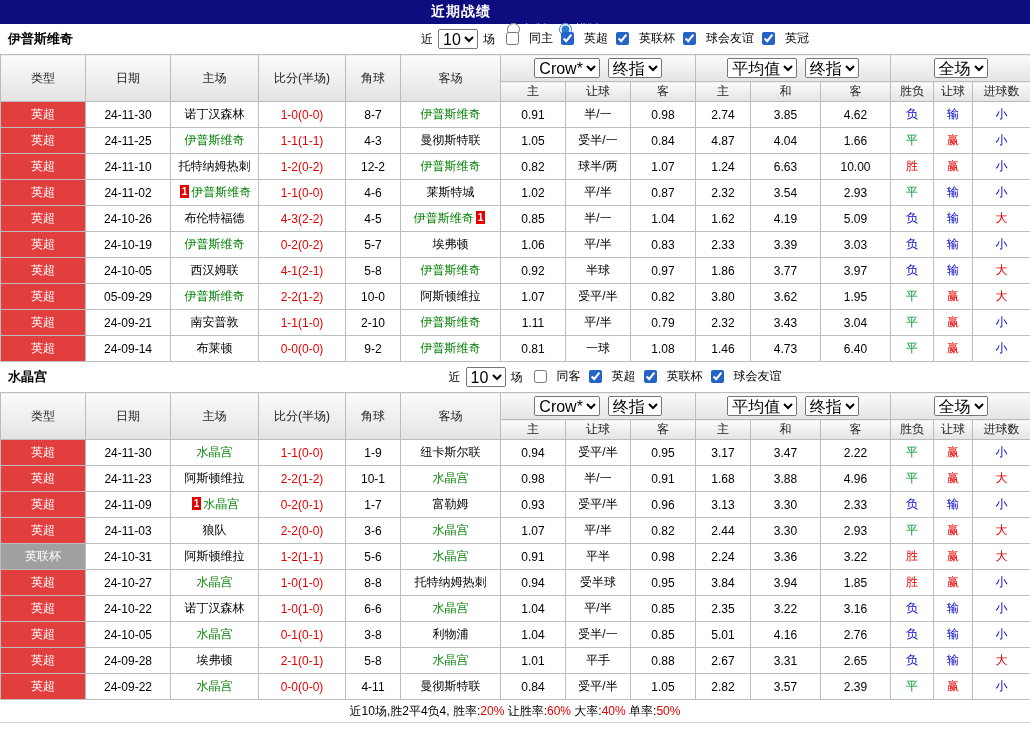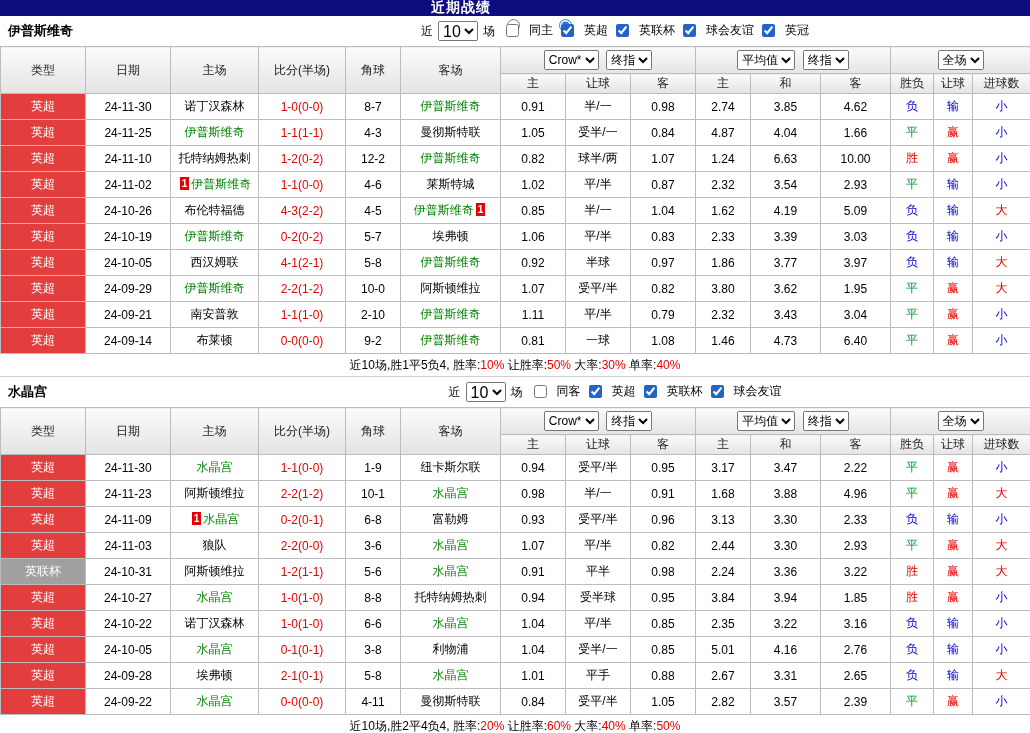--- a/index.html
+++ b/index.html
@@ -5,21 +5,21 @@
   * { box-sizing: border-box; margin: 0; padding: 0; }
   body {
     width: 1030px;
     font-family: "Liberation Sans", "DejaVu Sans", sans-serif;
     font-size: 12px;
     color: #000;
     background: #fff;
   }
   
   .topbar {
-    height: 16px;
+    height: 24px;
     background: #0d0d80;
     display: flex;
     align-items: center;
     justify-content: center;
     gap: 16px;
   }
   .topbar .title { color: #fff; font-weight: bold; font-size: 14px; letter-spacing: 1px; }
   .radio-group { display: flex; gap: 12px; }
   .radio-group label { display: inline-flex; align-items: center; gap: 3px; color: #fff; cursor: pointer; font-size: 12px; margin-top: 35px; }
   .radio-group input { accent-color: #2e7bd6; }
@@ -35,21 +35,21 @@
   table.stats th, table.stats td {
     border: 1px solid #bcbcbc;
     text-align: center;
     overflow: hidden;
     white-space: nowrap;
     font-weight: normal;
   }
   table.stats thead th { background: linear-gradient(#fbfbfb, #e4e4e4); color: #222; }
   table.stats thead tr.h1 th { height: 27px; }
   table.stats thead tr.h2 th { height: 20px; }
-  table.stats thead select { font-size: 12px; height: 20px; margin: 0 2px; }
+  table.stats thead select { font-size: 16px; height: 20px; margin: 0 2px; }
   table.stats tbody td { height: 26px; background: #fff; }
   td.lg-red  { background: #e23e3e !important; color: #fff; }
   td.lg-gray { background: #a0a0a0 !important; color: #fff; }
   .c-red   { color: #e60000; }
   .c-blue  { color: #0000cc; }
   .c-green { color: #009933; }
   .focus   { color: #008000; }
   .badge {
     display: inline-block;
     background: #e60000;
@@ -273,21 +273,21 @@
           <td>0.97</td>
           <td>1.86</td>
           <td>3.77</td>
           <td>3.97</td>
           <td class="c-blue">负</td>
           <td class="c-blue">输</td>
           <td class="c-red">大</td>
         </tr>
         <tr>
           <td class="lg-red">英超</td>
-          <td>24-09-29</td>
+          <td>05-09-29</td>
           <td><span class="focus">伊普斯维奇</span></td>
           <td class="c-red">2-2(1-2)</td>
           <td>10-0</td>
           <td><span>阿斯顿维拉</span></td>
           <td>1.07</td>
           <td>受平/半</td>
           <td>0.82</td>
           <td>3.80</td>
           <td>3.62</td>
           <td>1.95</td>
@@ -324,21 +324,20 @@
           <td>1.08</td>
           <td>1.46</td>
           <td>4.73</td>
           <td>6.40</td>
           <td class="c-green">平</td>
           <td class="c-red">赢</td>
           <td class="c-blue">小</td>
         </tr>
       </tbody>
   </table>
-  <div class="summary"><span>近10场,胜1平5负4, </span><span> 胜率:</span><span class="val">10%</span><span> 让胜率:</span><span class="val">50%</span><span> 大率:</span><span class="val">30%</span><span> 单率:</span><span class="val">40%</span></div>
 </div>
 
 <div class="section">
   <div class="section-head">
     <div class="team-name">水晶宫</div>
     <div class="filters">
       <span>近</span>
       <select><option>10</option></select>
       <span>场</span>
       <span><label class="cb">
@@ -440,21 +439,21 @@
           <td>4.96</td>
           <td class="c-green">平</td>
           <td class="c-red">赢</td>
           <td class="c-red">大</td>
         </tr>
         <tr>
           <td class="lg-red">英超</td>
           <td>24-11-09</td>
           <td><span class="badge">1</span><span class="focus">水晶宫</span></td>
           <td class="c-red">0-2(0-1)</td>
-          <td>6-8</td>
+          <td>1-7</td>
           <td><span>富勒姆</span></td>
           <td>0.93</td>
           <td>受平/半</td>
           <td>0.96</td>
           <td>3.13</td>
           <td>3.30</td>
           <td>2.33</td>
           <td class="c-blue">负</td>
           <td class="c-blue">输</td>
           <td class="c-blue">小</td>

